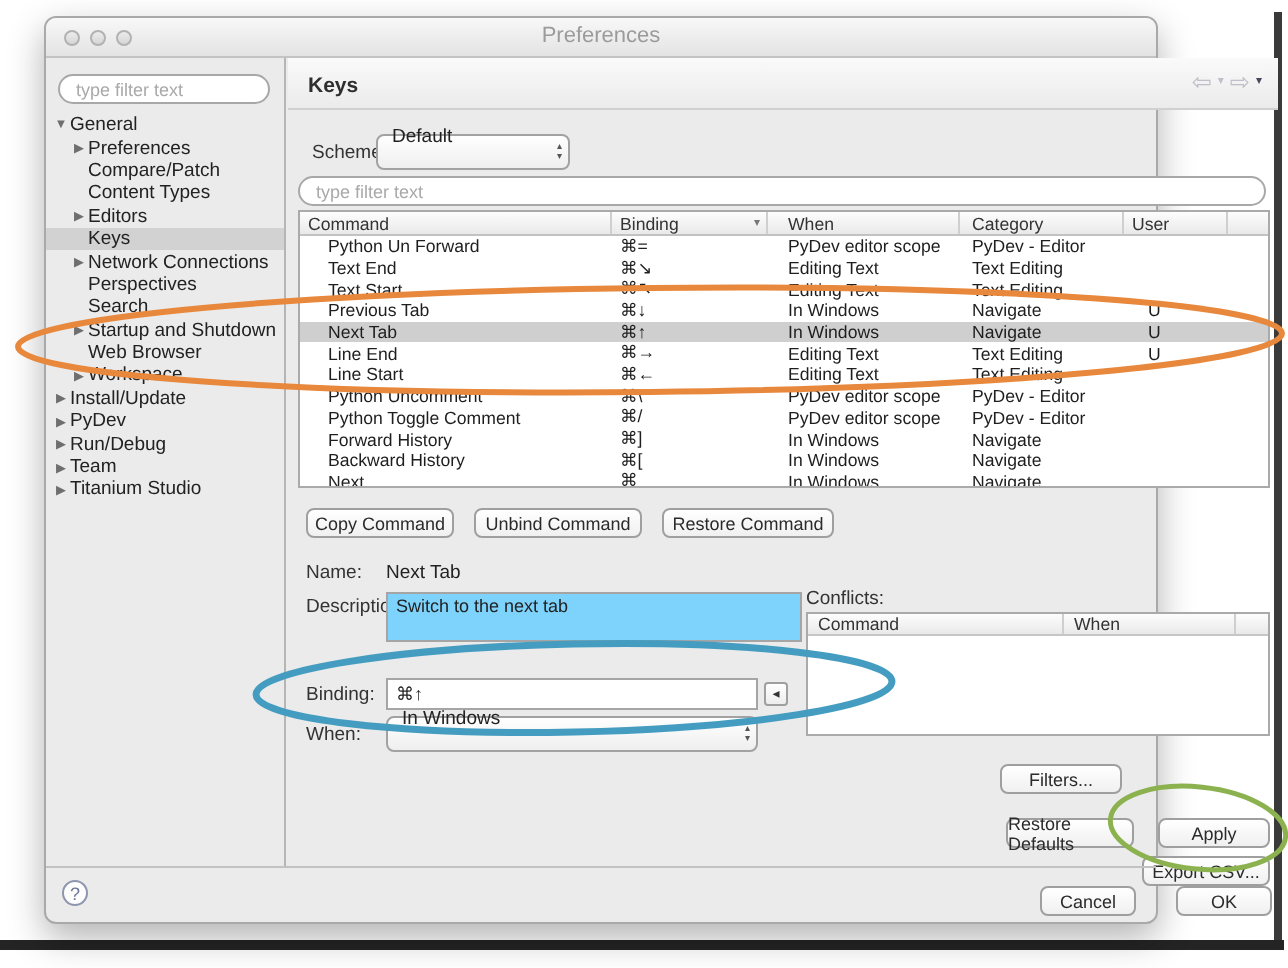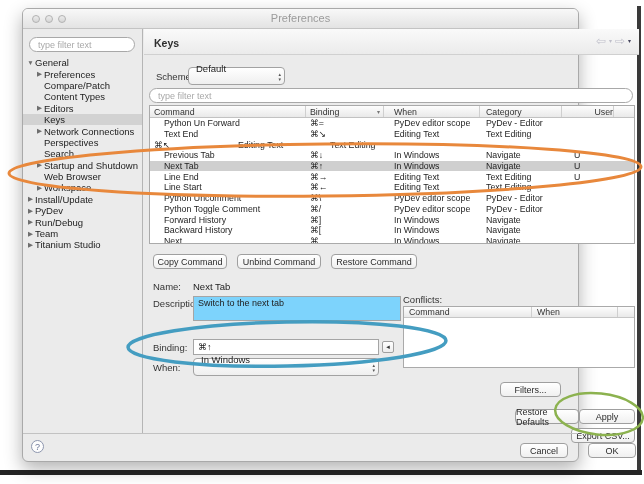--- a/index.html
+++ b/index.html
@@ -51,21 +51,21 @@
   .thead{display:flex;height:12px;background:linear-gradient(#fdfdfd,#e9e9e9);border-bottom:1px solid #c2c2c2;box-sizing:border-box;font-size:8.8px;color:#333;}
   .th{display:flex;align-items:center;border-right:1px solid #cfcfcf;box-sizing:border-box;overflow:hidden;white-space:nowrap;}
   .trows{height:126px;overflow:hidden;}
   .t-row{display:flex;height:10.7px;align-items:center;font-size:8.8px;color:#1e1e1e;white-space:nowrap;}
   .t-row.sel{background:#cfcfcf;}
   .cell{overflow:hidden;box-sizing:border-box;}
   .c-cmd{width:156px;padding-left:14px;} .h-cmd{width:156px;padding-left:4px;}
   .c-bind{width:78px;padding-left:4px;} .h-bind{width:78px;padding-left:4px;justify-content:space-between;padding-right:3px;}
   .c-when{width:96px;padding-left:10px;} .h-when{width:96px;padding-left:10px;}
   .c-cat{width:82px;padding-left:6px;} .h-cat{width:82px;padding-left:6px;}
-  .c-user{width:52px;padding-left:12px;} .h-user{width:52px;padding-left:4px;justify-content:flex-end;}
+  .c-user{width:52px;padding-left:12px;} .h-user{width:52px;padding-left:4px;}
   .c-x{flex:1;} .h-x{flex:1;border-right:none;}
   .sortcaret{font-size:6px;color:#777;}
 
   .btn{position:absolute;height:15px;background:linear-gradient(#ffffff,#f0f0f0);border:1px solid #9f9f9f;border-radius:4px;
        box-sizing:border-box;font-size:9px;color:#2b2b2b;display:flex;align-items:center;justify-content:center;cursor:default;}
 
   .desc-area{position:absolute;left:170px;top:287px;width:208px;height:25px;border:1px solid #a5a5a5;background:#7dd3fc;
              font-family:"Liberation Sans","DejaVu Sans",sans-serif;font-size:9px;color:#222;resize:none;outline:none;padding:1px 4px;box-sizing:border-box;}
   .bind-field{position:absolute;left:170px;top:330px;width:186px;height:16px;border:1px solid #a5a5a5;background:#fff;
               font-family:"Liberation Sans","DejaVu Sans",sans-serif;font-size:9px;color:#222;padding:0 4px;box-sizing:border-box;outline:none;}
@@ -229,20 +229,21 @@
           </div>
           <div class="t-row">
             <div class="cell c-cmd">Text End</div>
             <div class="cell c-bind">⌘↘</div>
             <div class="cell c-when">Editing Text</div>
             <div class="cell c-cat">Text Editing</div>
             <div class="cell c-user"></div>
             <div class="cell c-x"></div>
           </div>
           <div class="t-row">
+            <div class="cell c-cmd">Text Start</div>
             <div class="cell c-bind">⌘↖</div>
             <div class="cell c-when">Editing Text</div>
             <div class="cell c-cat">Text Editing</div>
             <div class="cell c-user"></div>
             <div class="cell c-x"></div>
           </div>
           <div class="t-row">
             <div class="cell c-cmd">Previous Tab</div>
             <div class="cell c-bind">⌘↓</div>
             <div class="cell c-when">In Windows</div>
@@ -346,21 +347,21 @@
     <div class="dropdown" style="left:170px;top:349px;width:186px;">
       <span>In Windows</span>
       <span class="updown">
         <span>▴</span>
           <span>▾</span>
       </span>
     </div>
 
     <div class="btn" style="left:477px;top:373px;width:61px;">Filters...</div>
     <div class="btn" style="left:548px;top:373px;width:64px;margin-top:46px;">Export CSV...</div>
-    <div class="btn" style="left:480px;top:400px;width:64px;margin-left:12px;">Restore Defaults</div>
+    <div class="btn" style="left:480px;top:400px;width:64px;">Restore Defaults</div>
     <div class="btn" style="left:556px;top:400px;width:56px;">Apply</div>
 
     <div class="bottombar">
       <div class="help-btn">
         <span>?</span>
       </div>
       <div class="btn" style="left:497px;top:9px;width:48px;">Cancel</div>
       <div class="btn" style="left:565px;top:9px;width:48px;">OK</div>
     </div>
   </div>

